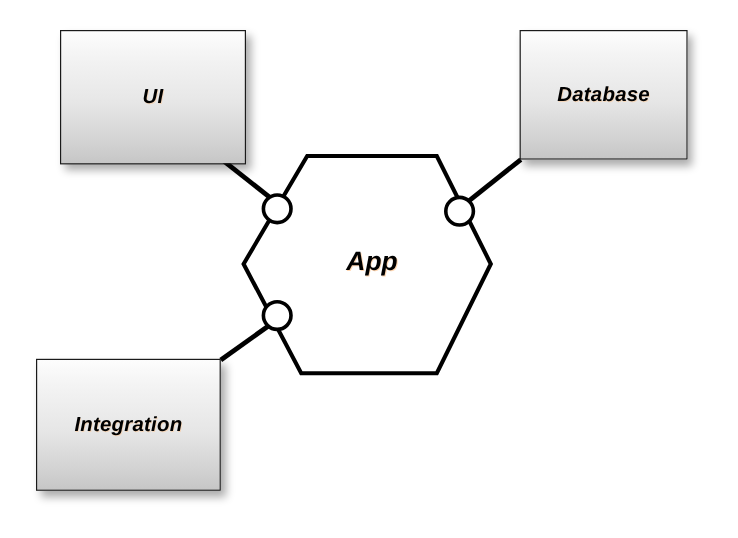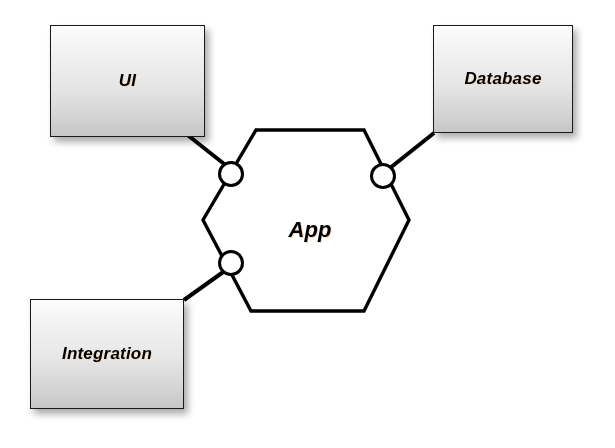--- a/index.html
+++ b/index.html
@@ -58,21 +58,20 @@
     left: 256px;
     top: 205px;
     width: 108px;
     text-align: center;
     font-weight: bold;
     font-style: italic;
     font-size: 22px;
     color: #000000;
     z-index: 4;
     text-shadow: 0.8px 0.8px 0px rgba(255,190,130,0.6);
-    margin-top: 12px;
   }
 </style>
 </head>
 <body>
 
 <div id="canvas">
 
   <svg id="diagram-svg" viewBox="0 0 615 448" xmlns="http://www.w3.org/2000/svg">
 
     <line x1="185" y1="133" x2="228" y2="167" stroke="#000000" stroke-width="4" stroke-linecap="butt"></line>

